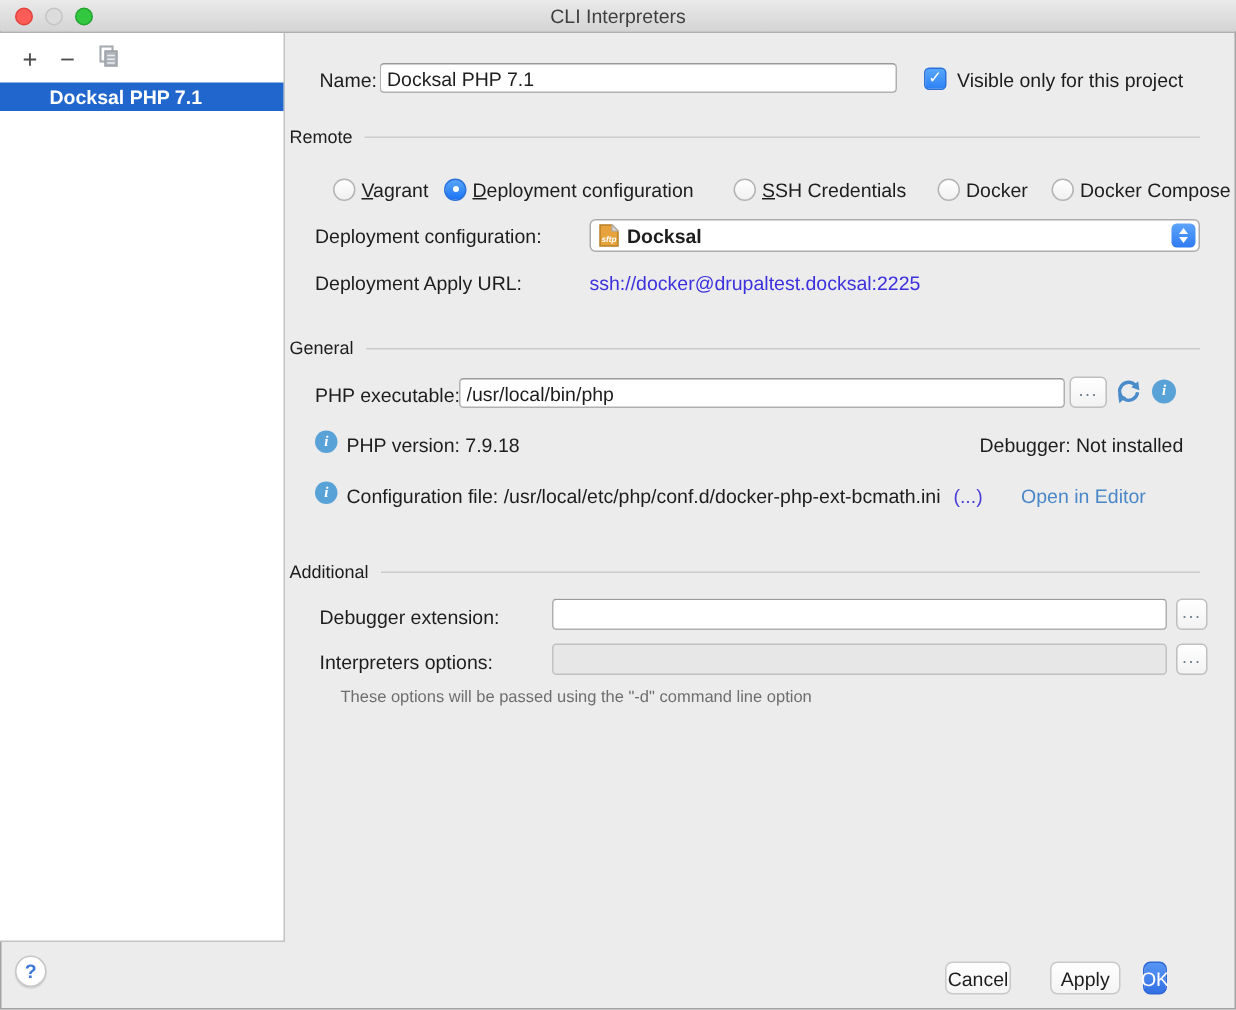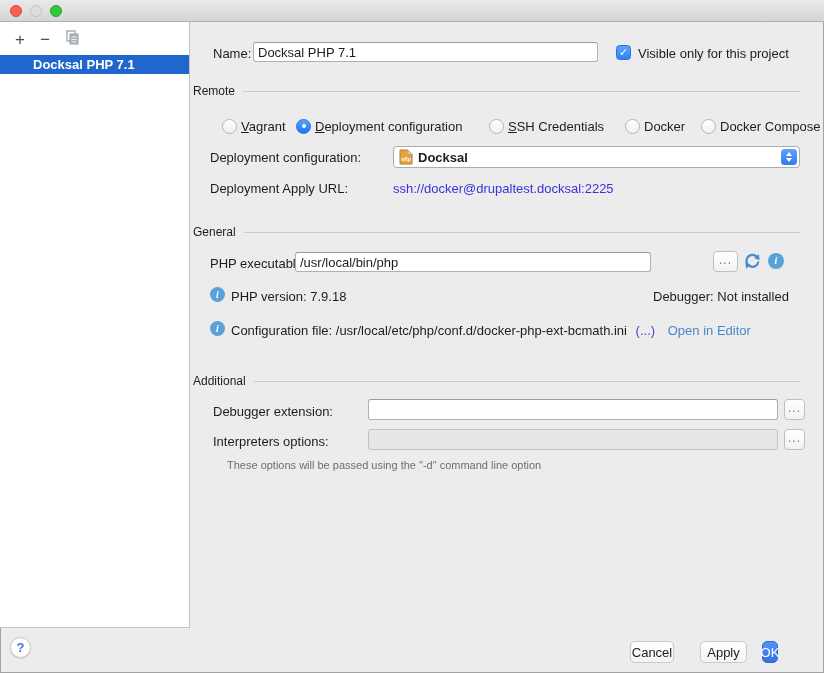--- a/index.html
+++ b/index.html
@@ -125,20 +125,21 @@
 </style>
 </head>
 <body>
 
 <div class="window">
 
   <div class="titlebar">
     <span class="tl red"></span>
     <span class="tl gray"></span>
     <span class="tl green"></span>
+    <div class="title">CLI Interpreters</div>
   </div>
 
   <div class="sidebar">
     <div class="side-toolbar">
       <div class="tb-btn plus">+</div>
       <div class="tb-btn minus">−</div>
       <div class="tb-btn copy">
         <span class="icon">
           <svg width="15" height="15" viewBox="0 0 15 15">
             <rect x="2" y="1" width="8" height="10" fill="none" stroke="#a6abb1" stroke-width="1.4"></rect>
@@ -204,41 +205,41 @@
 
   <span class="abs lbl" style="left:210px; top:181px;">Deployment Apply URL:</span>
   <span class="abs lbl link-violet" style="left:393px; top:181px;">ssh://docker@drupaltest.docksal:2225</span>
 
   <div class="section-header" style="left:193px; top:225px;">
     <span class="htext">General</span>
     <span class="hline"></span>
   </div>
 
   <span class="abs lbl" style="left:210px; top:256px;">PHP executable:</span>
-  <input class="tf" style="left: 295px; top: 252px; width: 356px;" value="/usr/local/bin/php">
+  <input class="tf" style="left: 306px; top: 252px; width: 404px;" value="/usr/local/bin/php">
   <button class="browse-btn" style="left:713px; top:251px; width:25px; height:21px;">...</button>
   <span class="reload-icon" style="left:743px; top:252px;">
     <svg width="19" height="19" viewBox="0 0 19 19">
       <path d="M14.5 5.6 A6 6 0 1 0 15.4 9.5" fill="none" stroke="#4a8bc9" stroke-width="2.2"></path>
       <polygon points="15.8,2.2 16.6,8.2 11.2,6.2" fill="#4a8bc9"></polygon>
       <path d="M4.5 13.4 A6 6 0 1 0 3.6 9.5" fill="none" stroke="#4a8bc9" stroke-width="2.2" opacity="0"></path>
       <polygon points="3.2,16.8 2.4,10.8 7.8,12.8" fill="#4a8bc9"></polygon>
     </svg>
   </span>
   <span class="info-icon i16 abs" style="left:768px; top:253px;">i</span>
 
   <span class="info-icon i15 abs" style="left:210px; top:287px;">i</span>
   <span class="abs lbl" style="left:231px; top:289px;">PHP version: 7.9.18</span>
   <span class="abs lbl" style="left:653px; top:289px;">Debugger: Not installed</span>
 
   <span class="info-icon i15 abs" style="left:210px; top:321px;">i</span>
   <div class="abs" style="left:231px; top:323px; white-space:nowrap;">
     <span>Configuration file: /usr/local/etc/php/conf.d/docker-php-ext-bcmath.ini</span>
     <span class="more-violet" style="margin-left:5px;">(...)</span>
-    <span class="link-blue" style="margin-left:9px;">Open in Editor</span>
+    <span class="link-blue" style="margin-left:22px;">Open in Editor</span>
   </div>
 
   <div class="section-header" style="left:193px; top:374px;">
     <span class="htext">Additional</span>
     <span class="hline"></span>
   </div>
 
   <span class="abs lbl" style="left:213px; top:404px;">Debugger extension:</span>
   <input class="tf" style="left: 368px; top: 399px; width: 410px; height: 21px;" value="">
   <button class="browse-btn" style="left:784px; top:399px; width:21px; height:21px;">...</button>

